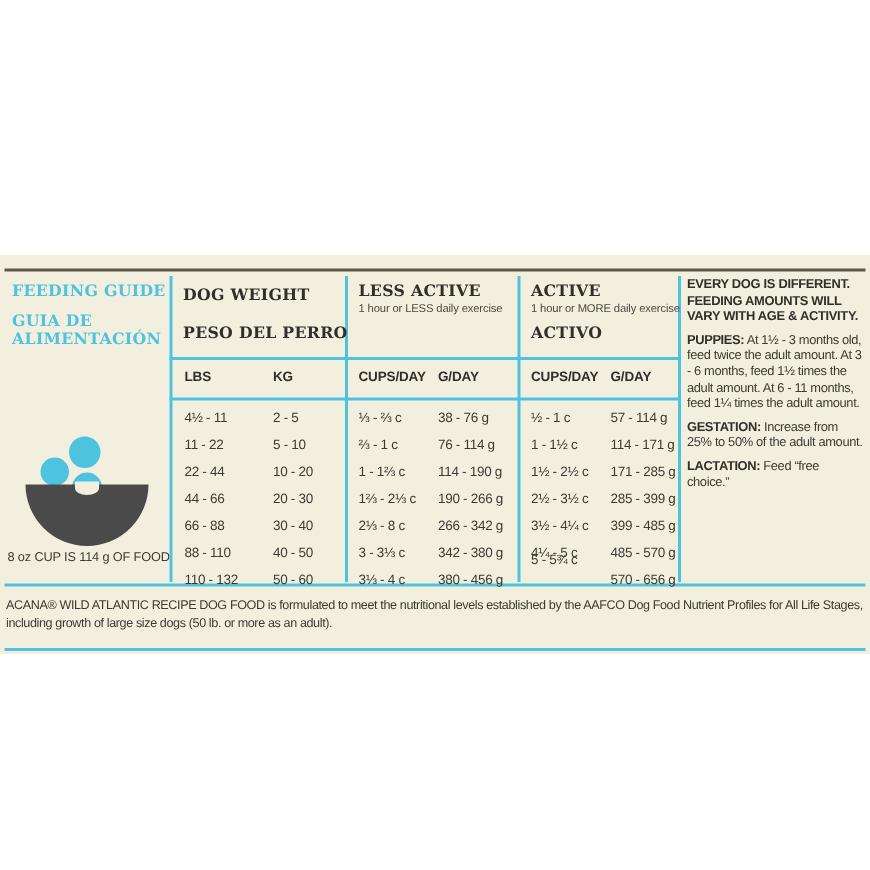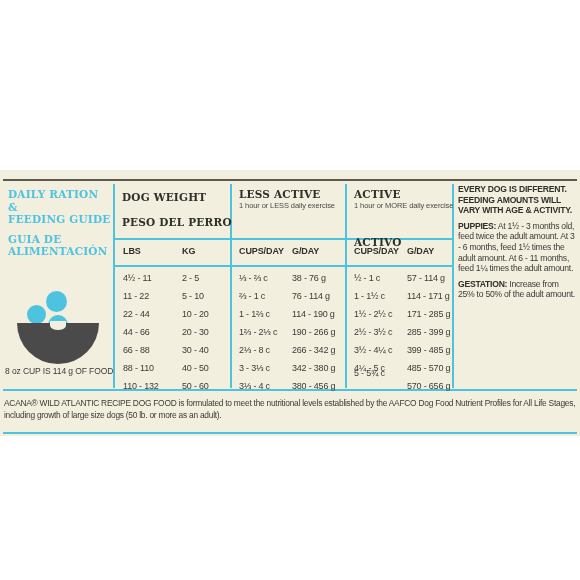--- a/index.html
+++ b/index.html
@@ -138,21 +138,20 @@
   <div class="vdiv" style="left:452px"></div>
 
   <div class="hdiv" style="left:113px; top:68px; width:339px;"></div>
   <div class="hdiv" style="left:113px; top:95px; width:339px;"></div>
 
   <div class="rule-mid"></div>
   <div class="rule-bot"></div>
 
   <div id="brand">
     <div class="brand-en">
-      <div>DAILY RATION &amp;</div>
       <div>FEEDING GUIDE</div>
     </div>
     <div class="brand-es">
       <div>GUIA DE</div>
       <div>ALIMENTACIÓN</div>
     </div>
   </div>
 
   <div id="bowl">
     <div class="kib kib1"></div>
@@ -166,21 +165,21 @@
   <div id="table">
 
     <div class="hd-en" style="left:122px; top:21px;">DOG WEIGHT</div>
     <div class="hd-es" style="left:122px; top:46px;">PESO DEL PERRO</div>
 
     <div class="hd-en" style="left:239px; top:18px;">LESS ACTIVE</div>
     <div class="hd-sub" style="left:239px; top:31px;">1 hour or LESS daily exercise</div>
 
     <div class="hd-en" style="left:354px; top:18px;">ACTIVE</div>
     <div class="hd-sub" style="left:354px; top:31px;">1 hour or MORE daily exercise</div>
-    <div class="hd-es" style="left:354px; top:46px;margin-top:20px;">ACTIVO</div>
+    <div class="hd-es" style="left:354px; top:46px;">ACTIVO</div>
 
     <div class="sub-hd" style="left:123px; top:76px;">LBS</div>
     <div class="sub-hd" style="left:182px; top:76px;">KG</div>
     <div class="sub-hd" style="left:239px; top:76px;">CUPS/DAY</div>
     <div class="sub-hd" style="left:292px; top:76px;">G/DAY</div>
     <div class="sub-hd" style="left:354px; top:76px;">CUPS/DAY</div>
     <div class="sub-hd" style="left:407px; top:76px;">G/DAY</div>
 
     <div class="cell" style="left:123px; top:103px;">4½ - 11</div>
     <div class="cell" style="left:182px; top:103px;">2 - 5</div>
@@ -229,17 +228,18 @@
     <div class="cell" style="left:239px; top:211px;">3⅓ - 4 c</div>
     <div class="cell" style="left:292px; top:211px;">380 - 456 g</div>
     <div class="cell" style="left:354px; top:198px;">5 - 5¾ c</div>
     <div class="cell" style="left:407px; top:211px;">570 - 656 g</div>
   </div>
 
   <div id="notes">
     <div class="note-head">EVERY DOG IS DIFFERENT. FEEDING AMOUNTS WILL VARY WITH AGE &amp; ACTIVITY.</div>
     <div class="note-p"><b>PUPPIES:</b><span> At 1½ - 3 months old, feed twice the adult amount. At 3 - 6 months, feed 1½ times the adult amount. At 6 - 11 months, feed 1¼ times the adult amount.</span></div>
     <div class="note-p"><b>GESTATION:</b><span> Increase from 25% to 50% of the adult amount.</span></div>
+    <div class="note-p"><b>LACTATION:</b><span> Feed “free choice.”</span></div>
   </div>
 
   <div id="foot">ACANA® WILD ATLANTIC RECIPE DOG FOOD is formulated to meet the nutritional levels established by the AAFCO Dog Food Nutrient Profiles for All Life Stages, including growth of large size dogs (50 lb. or more as an adult).</div>
 
 </div>
 
 </body></html>

